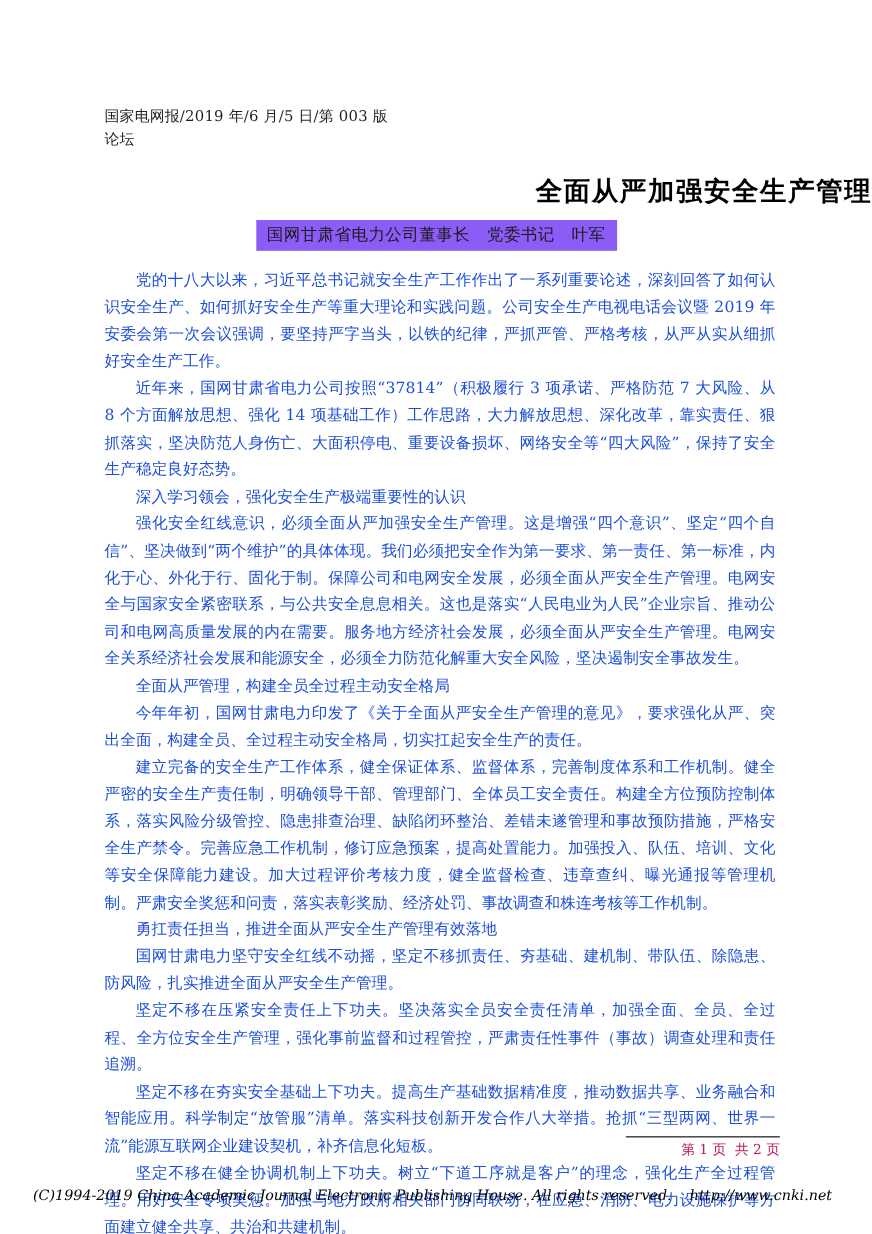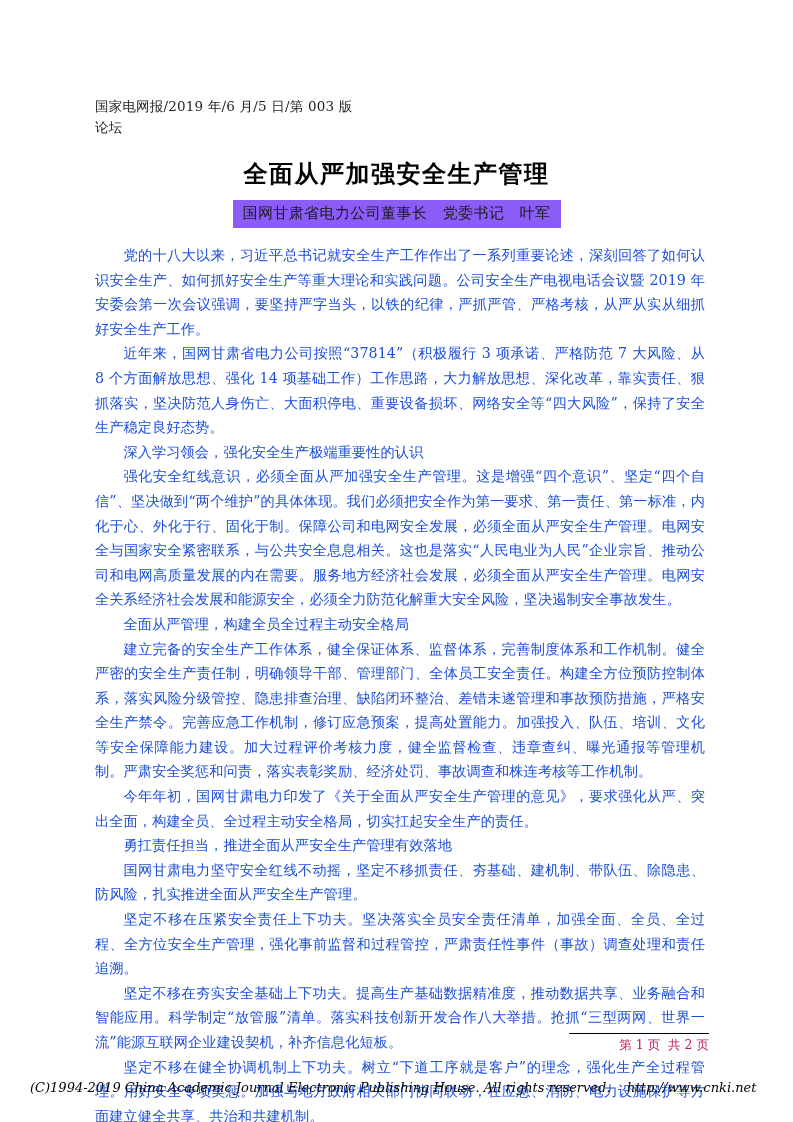--- a/index.html
+++ b/index.html
@@ -37,21 +37,21 @@
     color: #1f1f1f;
     white-space: nowrap;
   }
 
   
   .article-title {
     position: absolute;
     left: 0;
     top: 157px;
     width: 793px;
-    text-align: center;
+    text-align: right;
     font-size: 24px;
     line-height: 34px;
     font-weight: bold;
     letter-spacing: 1.5px;
     color: #000000;
     font-family: "DejaVu Sans", "Liberation Sans", sans-serif;
   }
 
   
   .byline-wrap {
@@ -142,22 +142,22 @@
   <div class="byline-wrap">
     <span class="byline">国网甘肃省电力公司董事长　党委书记　叶军</span>
   </div>
 
   <div class="body-col">
     <p class="para">党的十八大以来，习近平总书记就安全生产工作作出了一系列重要论述，深刻回答了如何认识安全生产、如何抓好安全生产等重大理论和实践问题。公司安全生产电视电话会议暨 2019 年安委会第一次会议强调，要坚持严字当头，以铁的纪律，严抓严管、严格考核，从严从实从细抓好安全生产工作。</p>
     <p class="para">近年来，国网甘肃省电力公司按照“37814”（积极履行 3 项承诺、严格防范 7 大风险、从 8 个方面解放思想、强化 14 项基础工作）工作思路，大力解放思想、深化改革，靠实责任、狠抓落实，坚决防范人身伤亡、大面积停电、重要设备损坏、网络安全等“四大风险”，保持了安全生产稳定良好态势。</p>
     <p class="para subhead">深入学习领会，强化安全生产极端重要性的认识</p>
     <p class="para">强化安全红线意识，必须全面从严加强安全生产管理。这是增强“四个意识”、坚定“四个自信”、坚决做到“两个维护”的具体体现。我们必须把安全作为第一要求、第一责任、第一标准，内化于心、外化于行、固化于制。保障公司和电网安全发展，必须全面从严安全生产管理。电网安全与国家安全紧密联系，与公共安全息息相关。这也是落实“人民电业为人民”企业宗旨、推动公司和电网高质量发展的内在需要。服务地方经济社会发展，必须全面从严安全生产管理。电网安全关系经济社会发展和能源安全，必须全力防范化解重大安全风险，坚决遏制安全事故发生。</p>
     <p class="para subhead">全面从严管理，构建全员全过程主动安全格局</p>
+    <p class="para">今年年初，国网甘肃电力印发了《关于全面从严安全生产管理的意见》，要求强化从严、突出全面，构建全员、全过程主动安全格局，切实扛起安全生产的责任。</p>
     <p class="para">建立完备的安全生产工作体系，健全保证体系、监督体系，完善制度体系和工作机制。健全严密的安全生产责任制，明确领导干部、管理部门、全体员工安全责任。构建全方位预防控制体系，落实风险分级管控、隐患排查治理、缺陷闭环整治、差错未遂管理和事故预防措施，严格安全生产禁令。完善应急工作机制，修订应急预案，提高处置能力。加强投入、队伍、培训、文化等安全保障能力建设。加大过程评价考核力度，健全监督检查、违章查纠、曝光通报等管理机制。严肃安全奖惩和问责，落实表彰奖励、经济处罚、事故调查和株连考核等工作机制。</p>
-    <p class="para">今年年初，国网甘肃电力印发了《关于全面从严安全生产管理的意见》，要求强化从严、突出全面，构建全员、全过程主动安全格局，切实扛起安全生产的责任。</p>
     <p class="para subhead">勇扛责任担当，推进全面从严安全生产管理有效落地</p>
     <p class="para">国网甘肃电力坚守安全红线不动摇，坚定不移抓责任、夯基础、建机制、带队伍、除隐患、防风险，扎实推进全面从严安全生产管理。</p>
     <p class="para">坚定不移在压紧安全责任上下功夫。坚决落实全员安全责任清单，加强全面、全员、全过程、全方位安全生产管理，强化事前监督和过程管控，严肃责任性事件（事故）调查处理和责任追溯。</p>
     <p class="para">坚定不移在夯实安全基础上下功夫。提高生产基础数据精准度，推动数据共享、业务融合和智能应用。科学制定“放管服”清单。落实科技创新开发合作八大举措。抢抓“三型两网、世界一流”能源互联网企业建设契机，补齐信息化短板。</p>
     <p class="para">坚定不移在健全协调机制上下功夫。树立“下道工序就是客户”的理念，强化生产全过程管理。用好安全专项奖惩。加强与地方政府相关部门协同联动，在应急、消防、电力设施保护等方面建立健全共享、共治和共建机制。</p>
 
   </div>
 
   <div class="footer-rule"></div>
   <div class="page-number">第 1 页  共 2 页</div>

